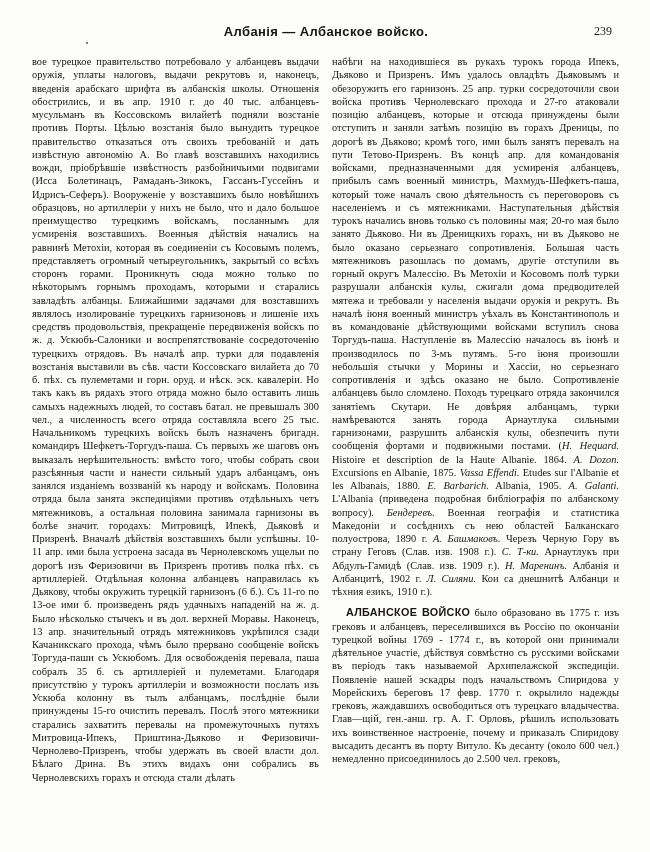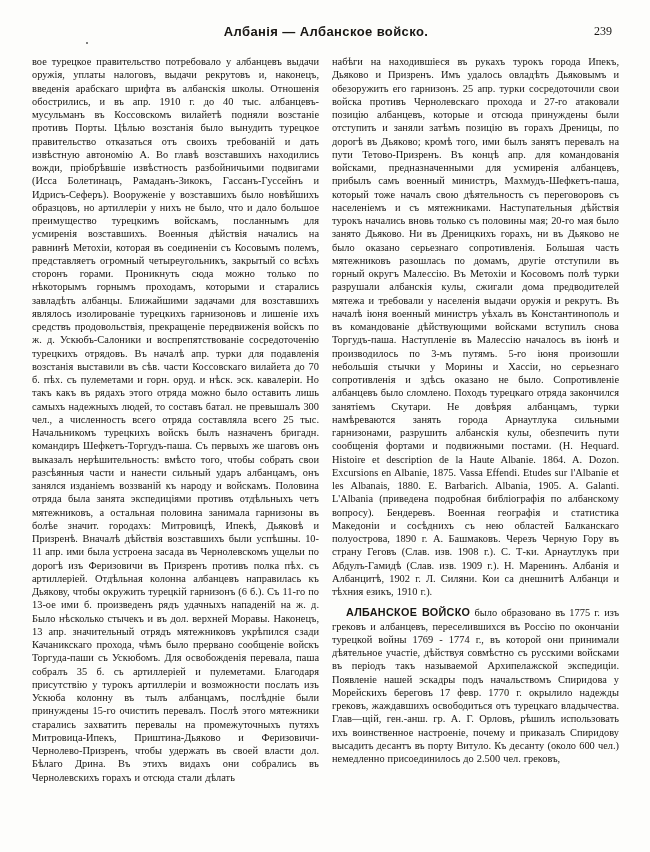--- a/index.html
+++ b/index.html
@@ -43,21 +43,21 @@
     width:287px;
     text-align:justify;
     font-size:10.4px;
     line-height:13.25px;
     word-spacing:0.4px;
   }
   .col p{margin:0;}
   p.continuation{text-indent:0;}
   p.entry{text-indent:14px;margin-top:8px;}
   .seg-n{font-style:normal;}
-  .seg-i{}
+  .seg-i{font-style:italic;}
   .seg-b{
     font-family:"Liberation Sans", sans-serif;
     font-weight:bold;
     font-size:10.8px;
     letter-spacing:0.3px;
   }
   .speck{
     position:absolute;left:86px;top:42px;
     width:2px;height:2px;background:#555;border-radius:50%;
   }

